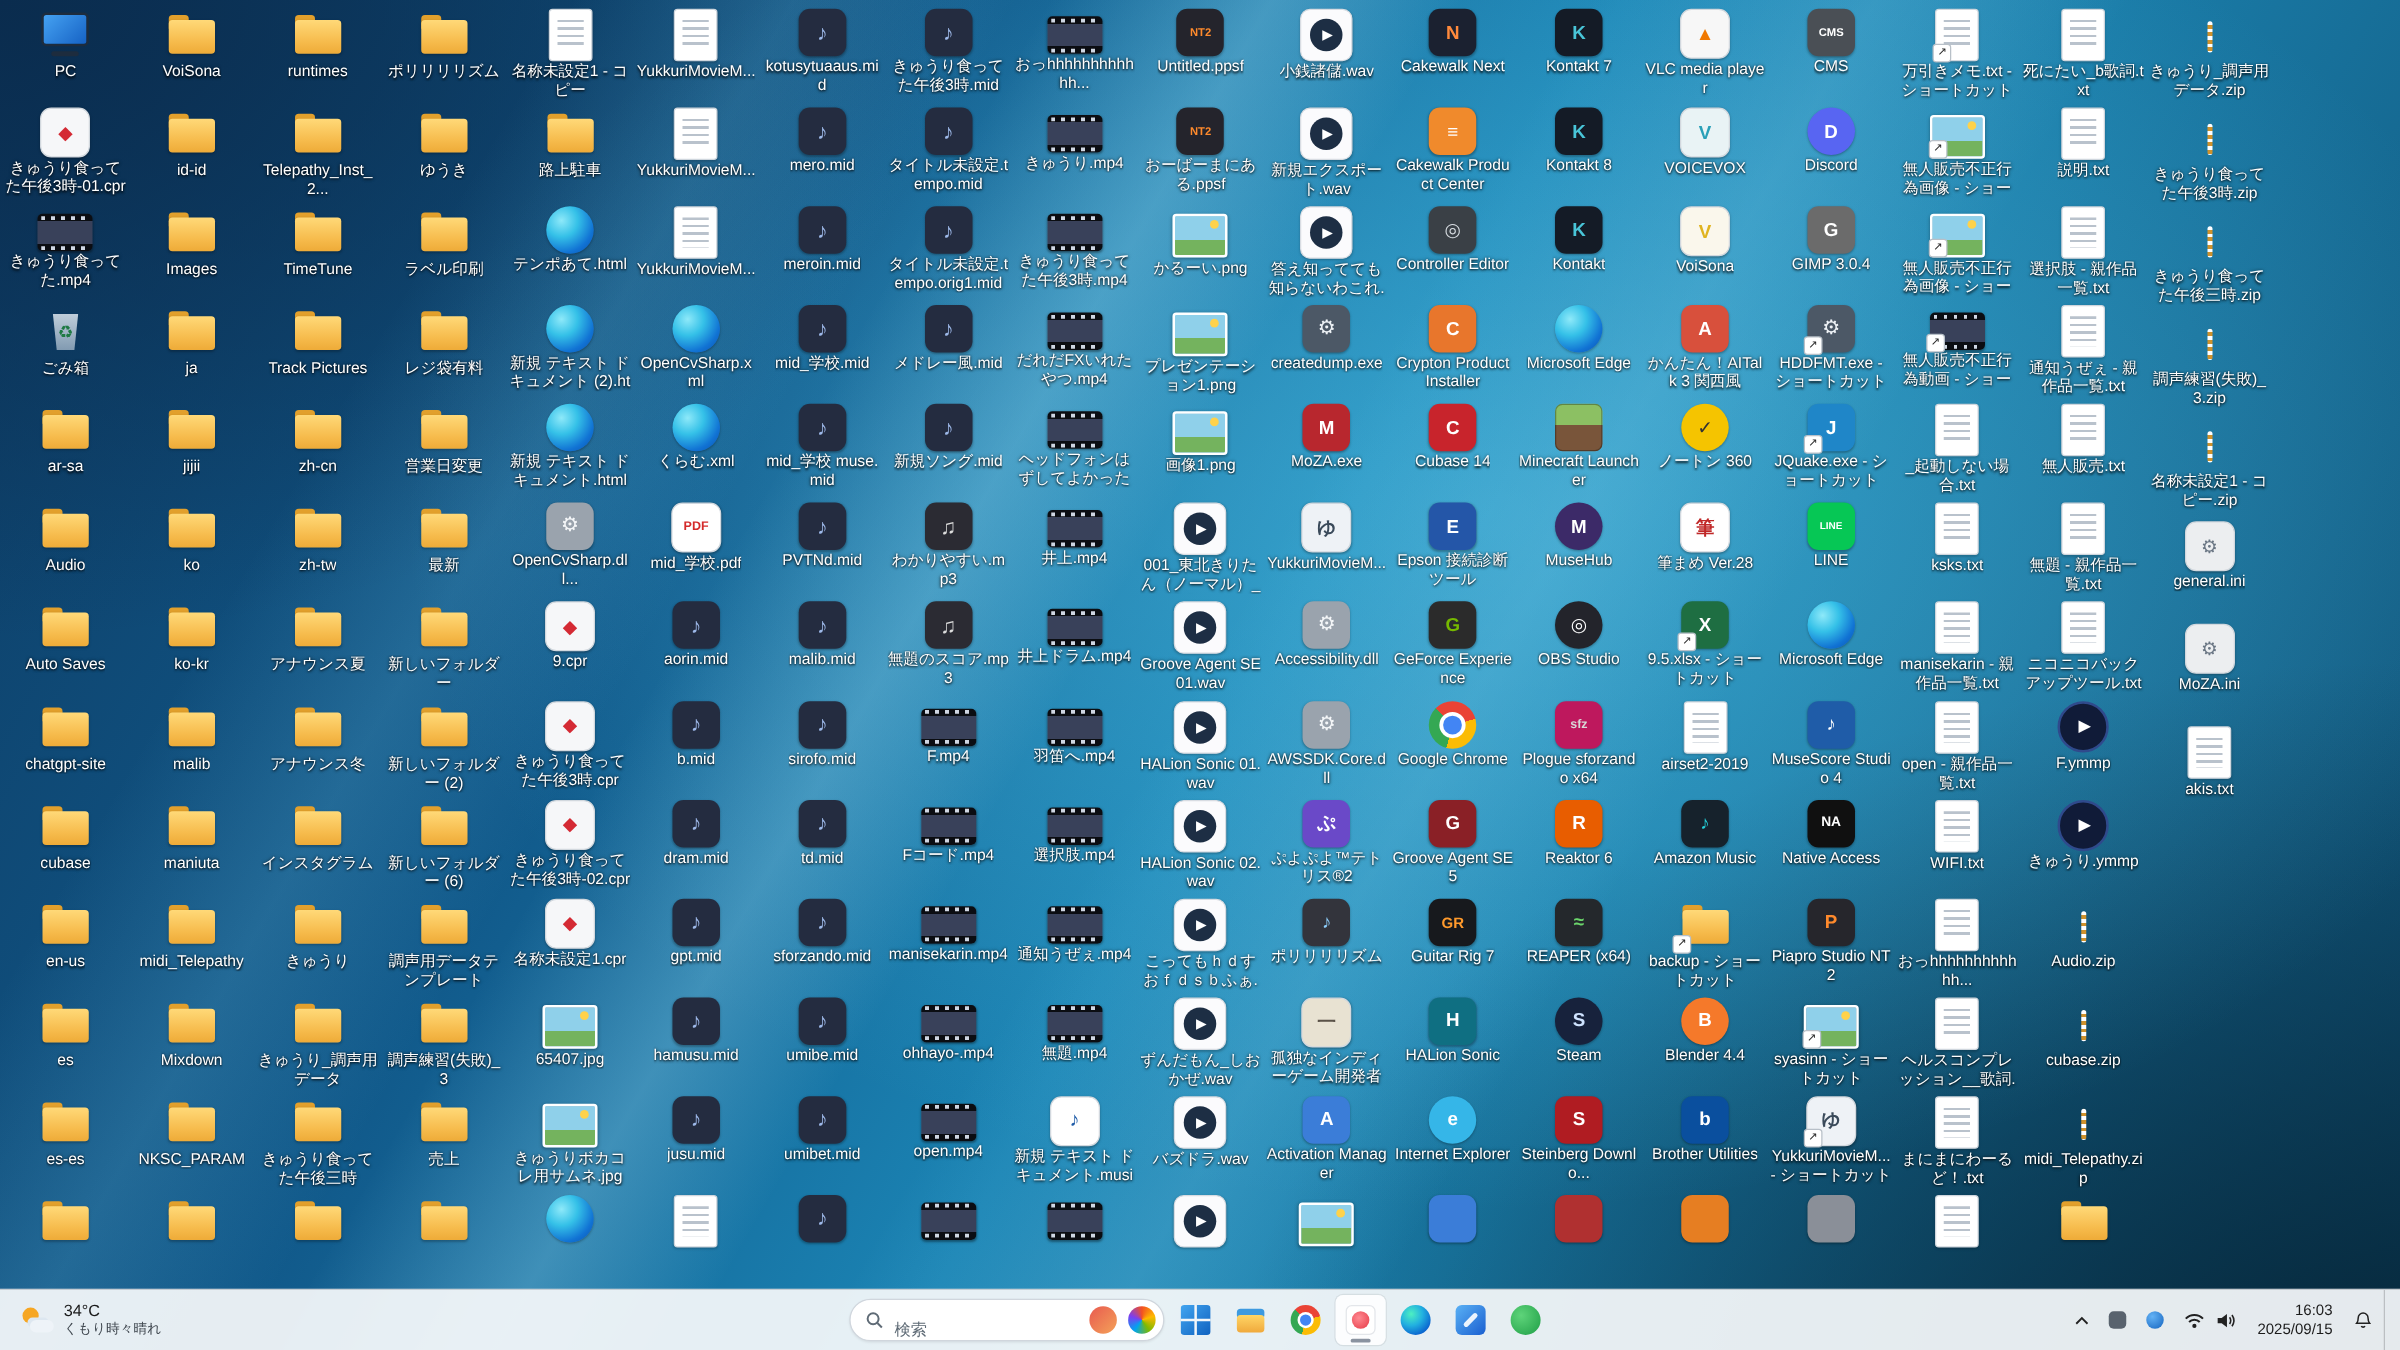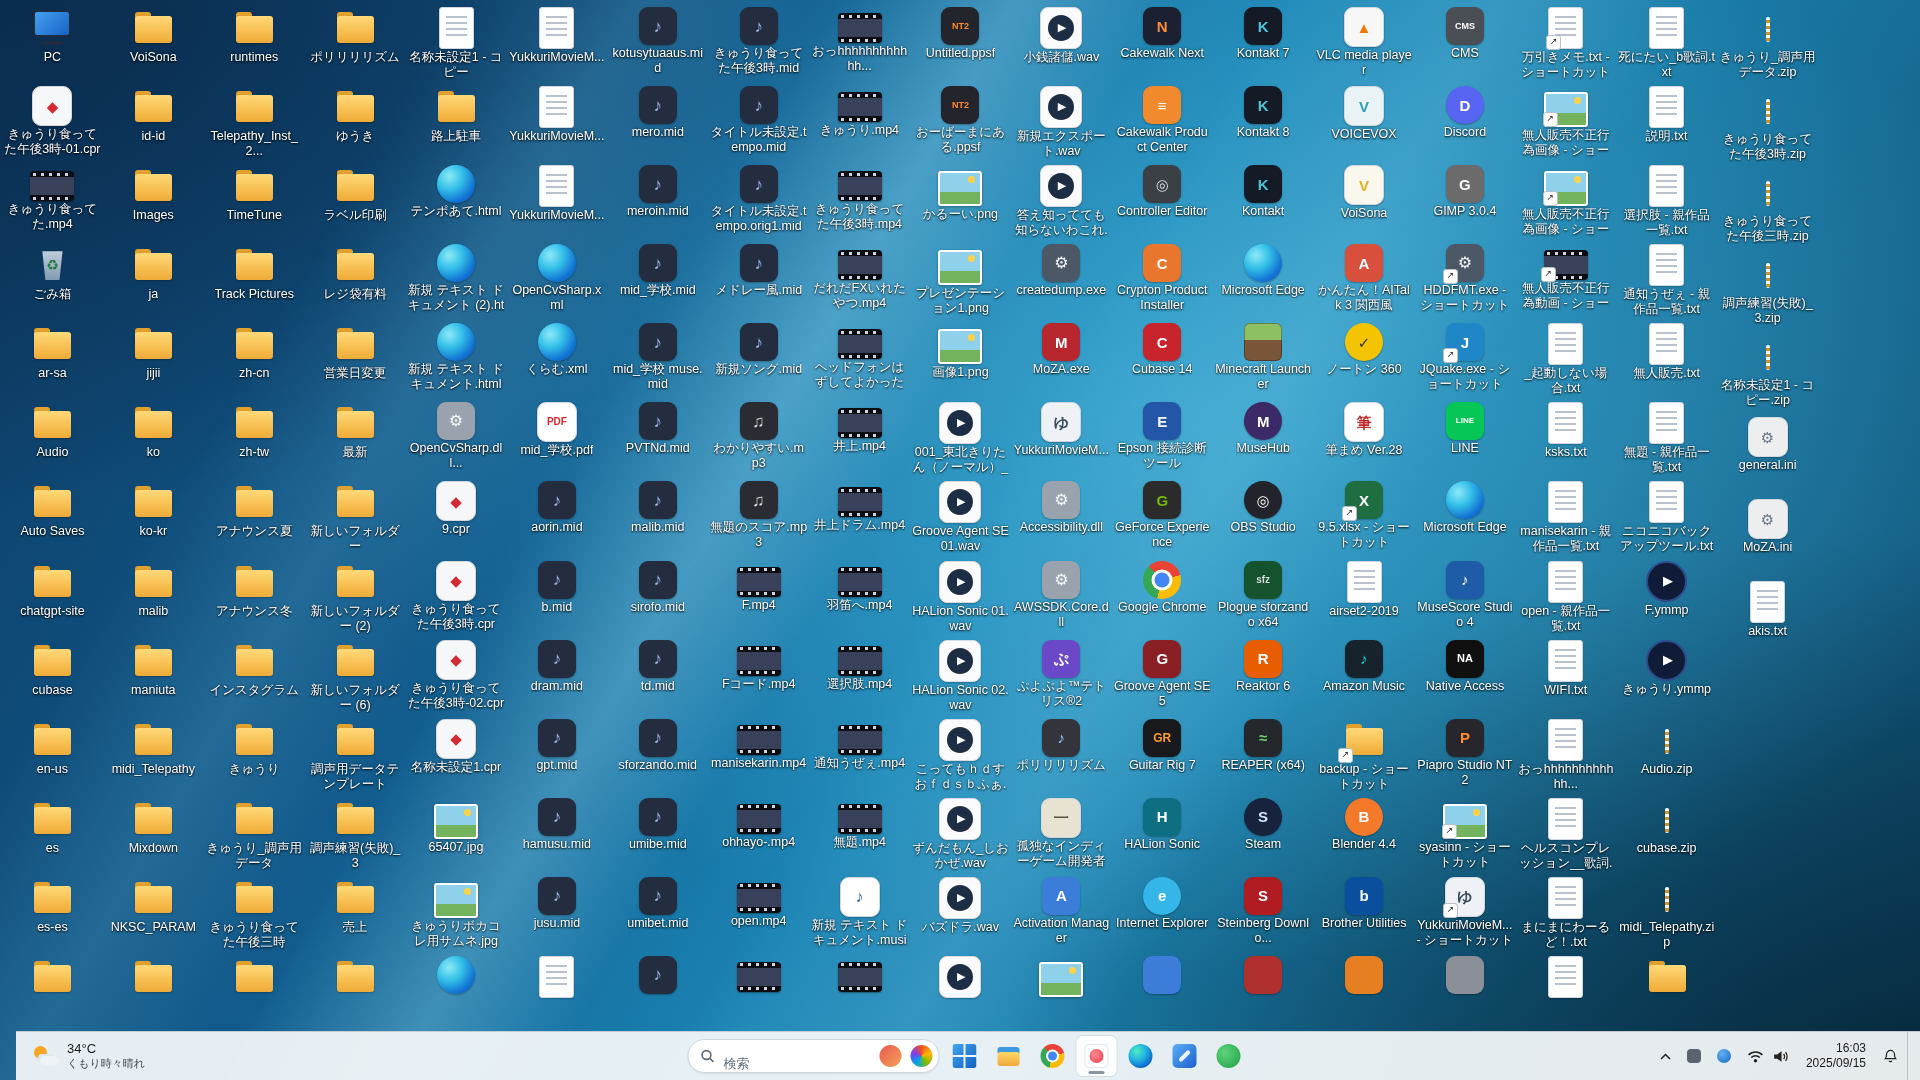--- a/index.html
+++ b/index.html
@@ -97,21 +97,21 @@
 
   .ic.tile{width:38px;height:38px;border-radius:9px;box-shadow:0 1px 2px rgba(0,0,0,.3);}
   .ic.tile.circ{border-radius:50%;}
   .ic.tile.bd{border:1px solid #d2d8de;}
 
   .sc{position:absolute;left:-3px;bottom:-2px;width:13px;height:13px;background:#fff;
       border:1px solid #b8c0c8;border-radius:3px;font-size:9px;line-height:11px;text-align:center;
       color:#2a2a2a;font-style:normal;z-index:3;}
 
   
-  .taskbar{position:absolute;left:16px;right:0;bottom:0;height:48px;
+  .taskbar{position:absolute;left:0;right:0;bottom:0;height:48px;
       background:rgba(243,246,249,.94);border-top:1px solid rgba(110,120,130,.28);z-index:10;}
 
   .widgets{position:absolute;left:4px;top:0;height:48px;display:flex;align-items:center;gap:8px;
       padding:0 12px;border-radius:6px;cursor:pointer;}
   .w-icon{position:relative;width:27px;height:23px;}
   .w-icon::before{content:"";position:absolute;left:2px;top:1px;width:13px;height:13px;
       border-radius:50%;background:#f6a623;}
   .w-icon::after{content:"";position:absolute;right:0;bottom:2px;width:19px;height:10px;
       border-radius:8px;background:#eef3f8;box-shadow:-3px -3px 0 -1px #dde7f0;}
   .w-txt{display:flex;flex-direction:column;line-height:14px;}
@@ -959,21 +959,21 @@
         </span>
         <span class="lbl">MuseHub</span>
       </div>
       <div class="cell">
         <span class="ic tile circ" style="background:#23242b">
           <b class="g" style="color:#ffffff;font-size:15px">◎</b>
         </span>
         <span class="lbl">OBS Studio</span>
       </div>
       <div class="cell">
-        <span class="ic tile" style="background:#14532d">
+        <span class="ic tile" style="background:#be185d">
           <b class="g" style="color:#d8d8d8;font-size:10px">sfz</b>
         </span>
         <span class="lbl">Plogue sforzando x64</span>
       </div>
       <div class="cell">
         <span class="ic tile" style="background:#e85d00">
           <b class="g" style="color:#ffffff;font-size:15px">R</b>
         </span>
         <span class="lbl">Reaktor 6</span>
       </div>

